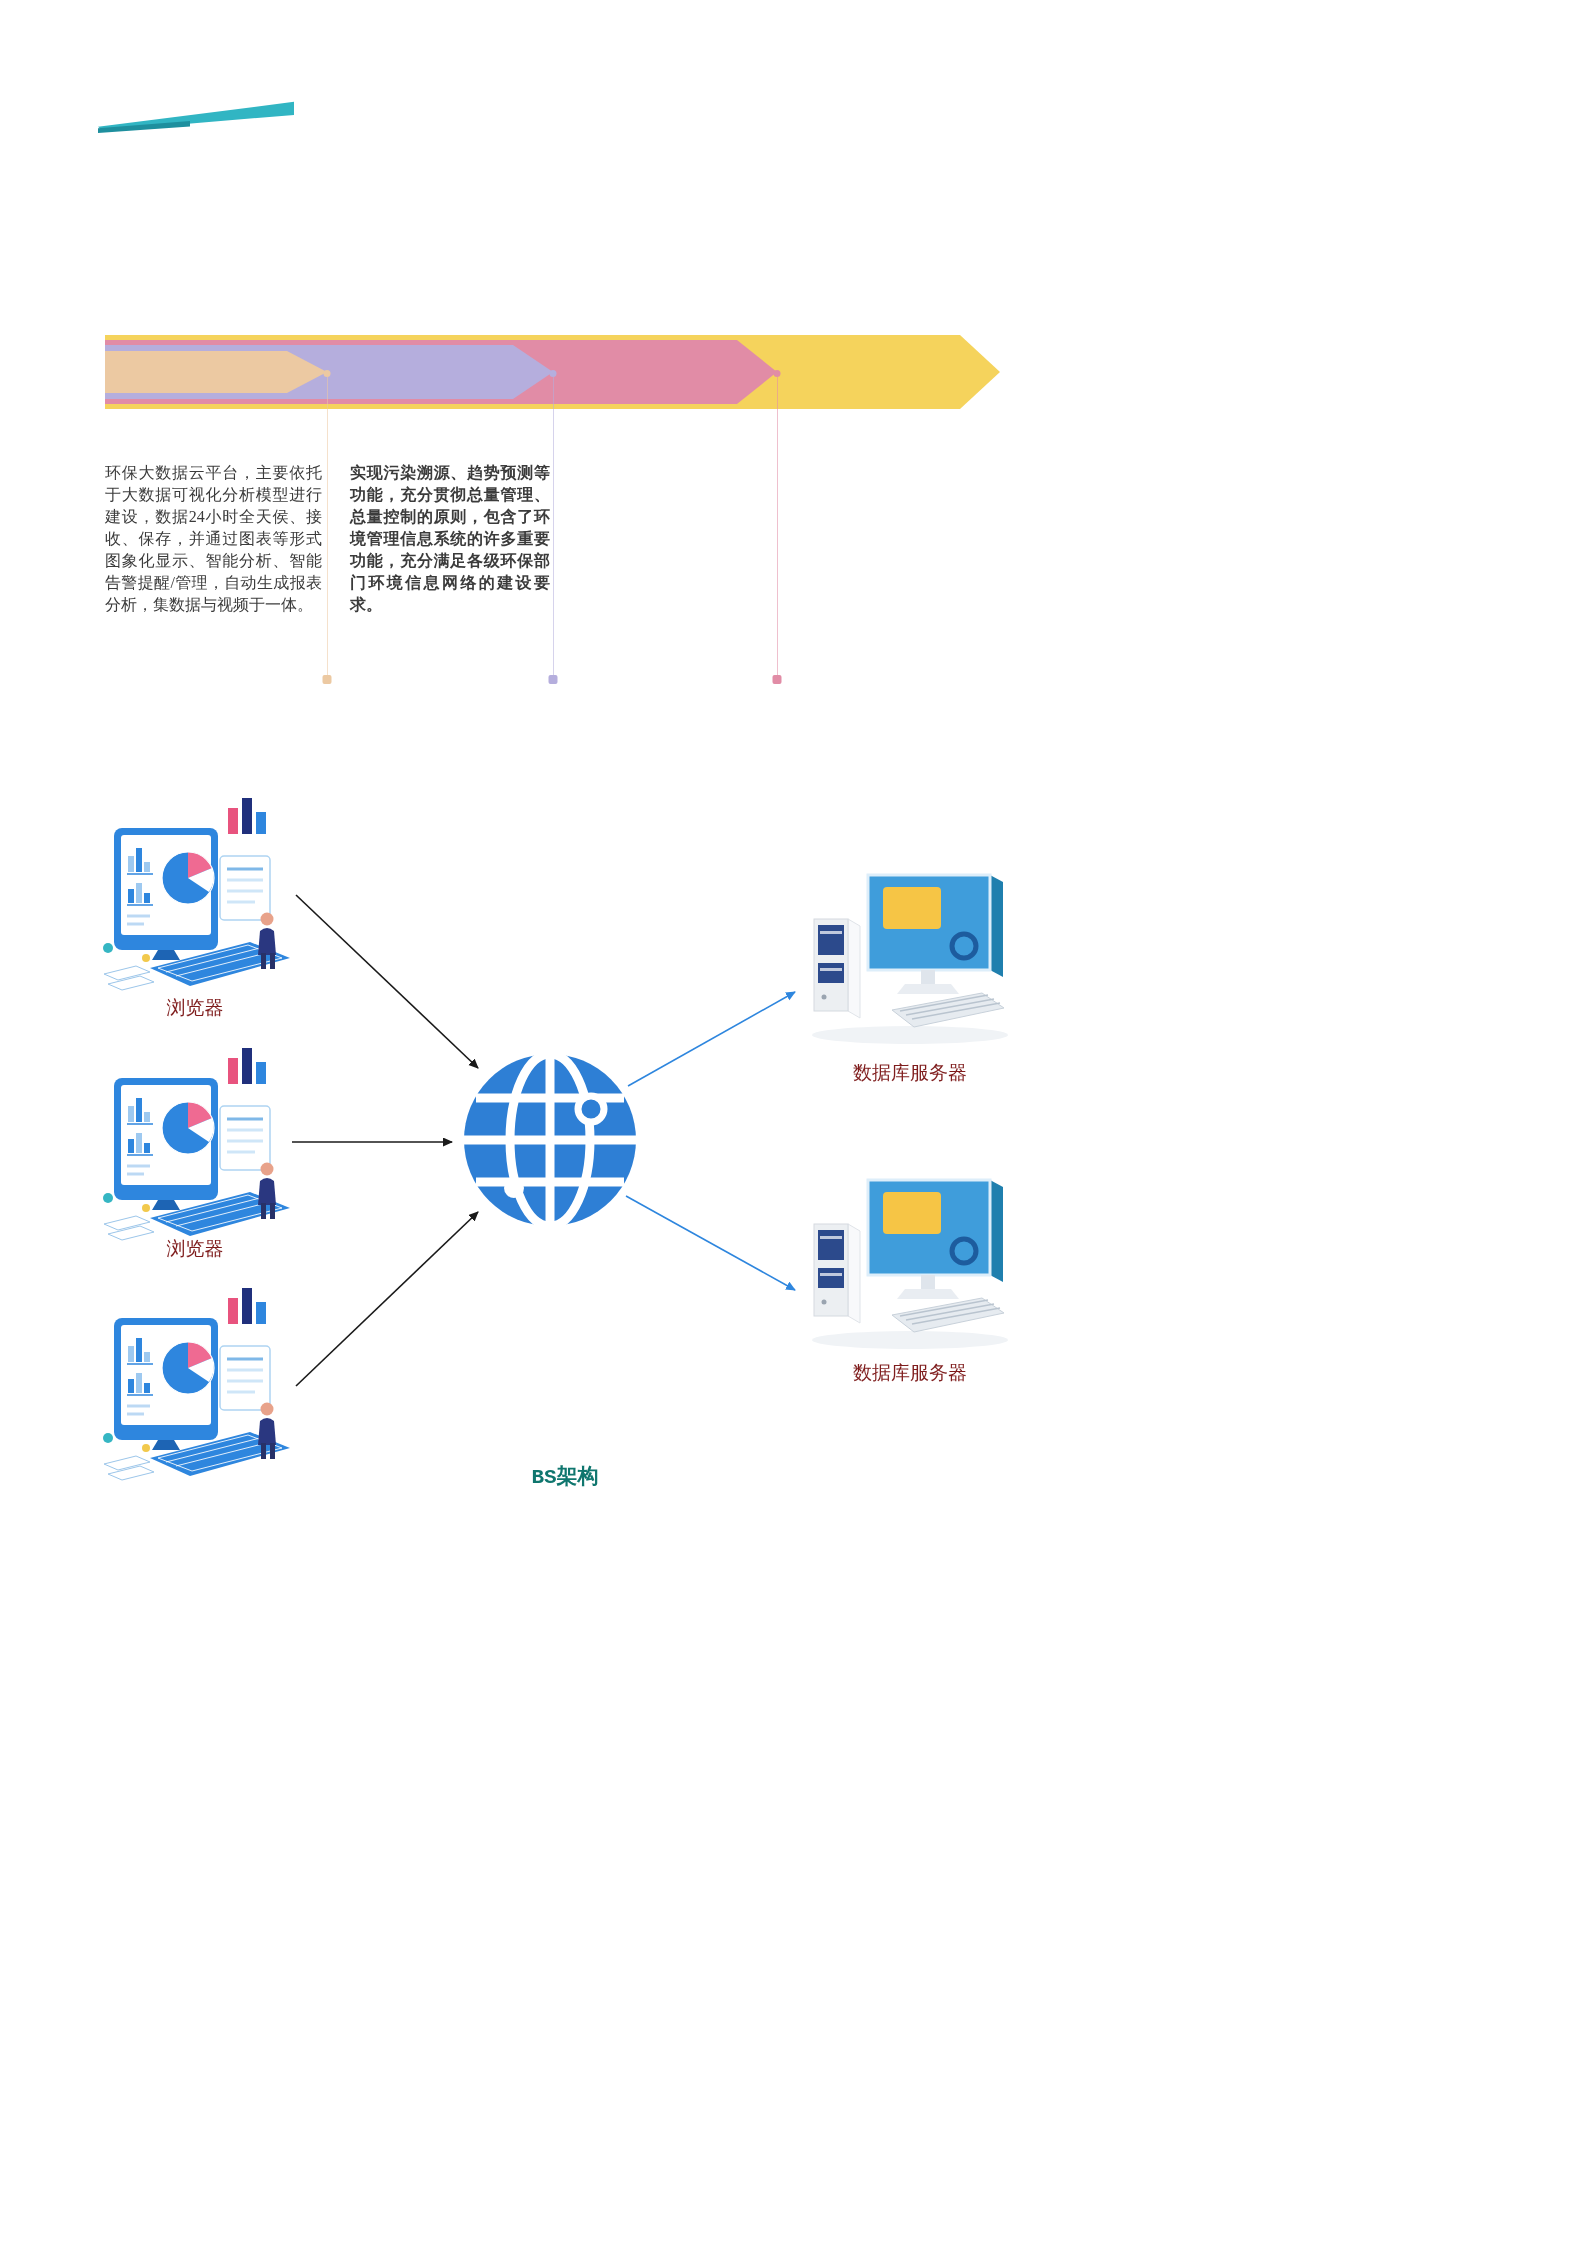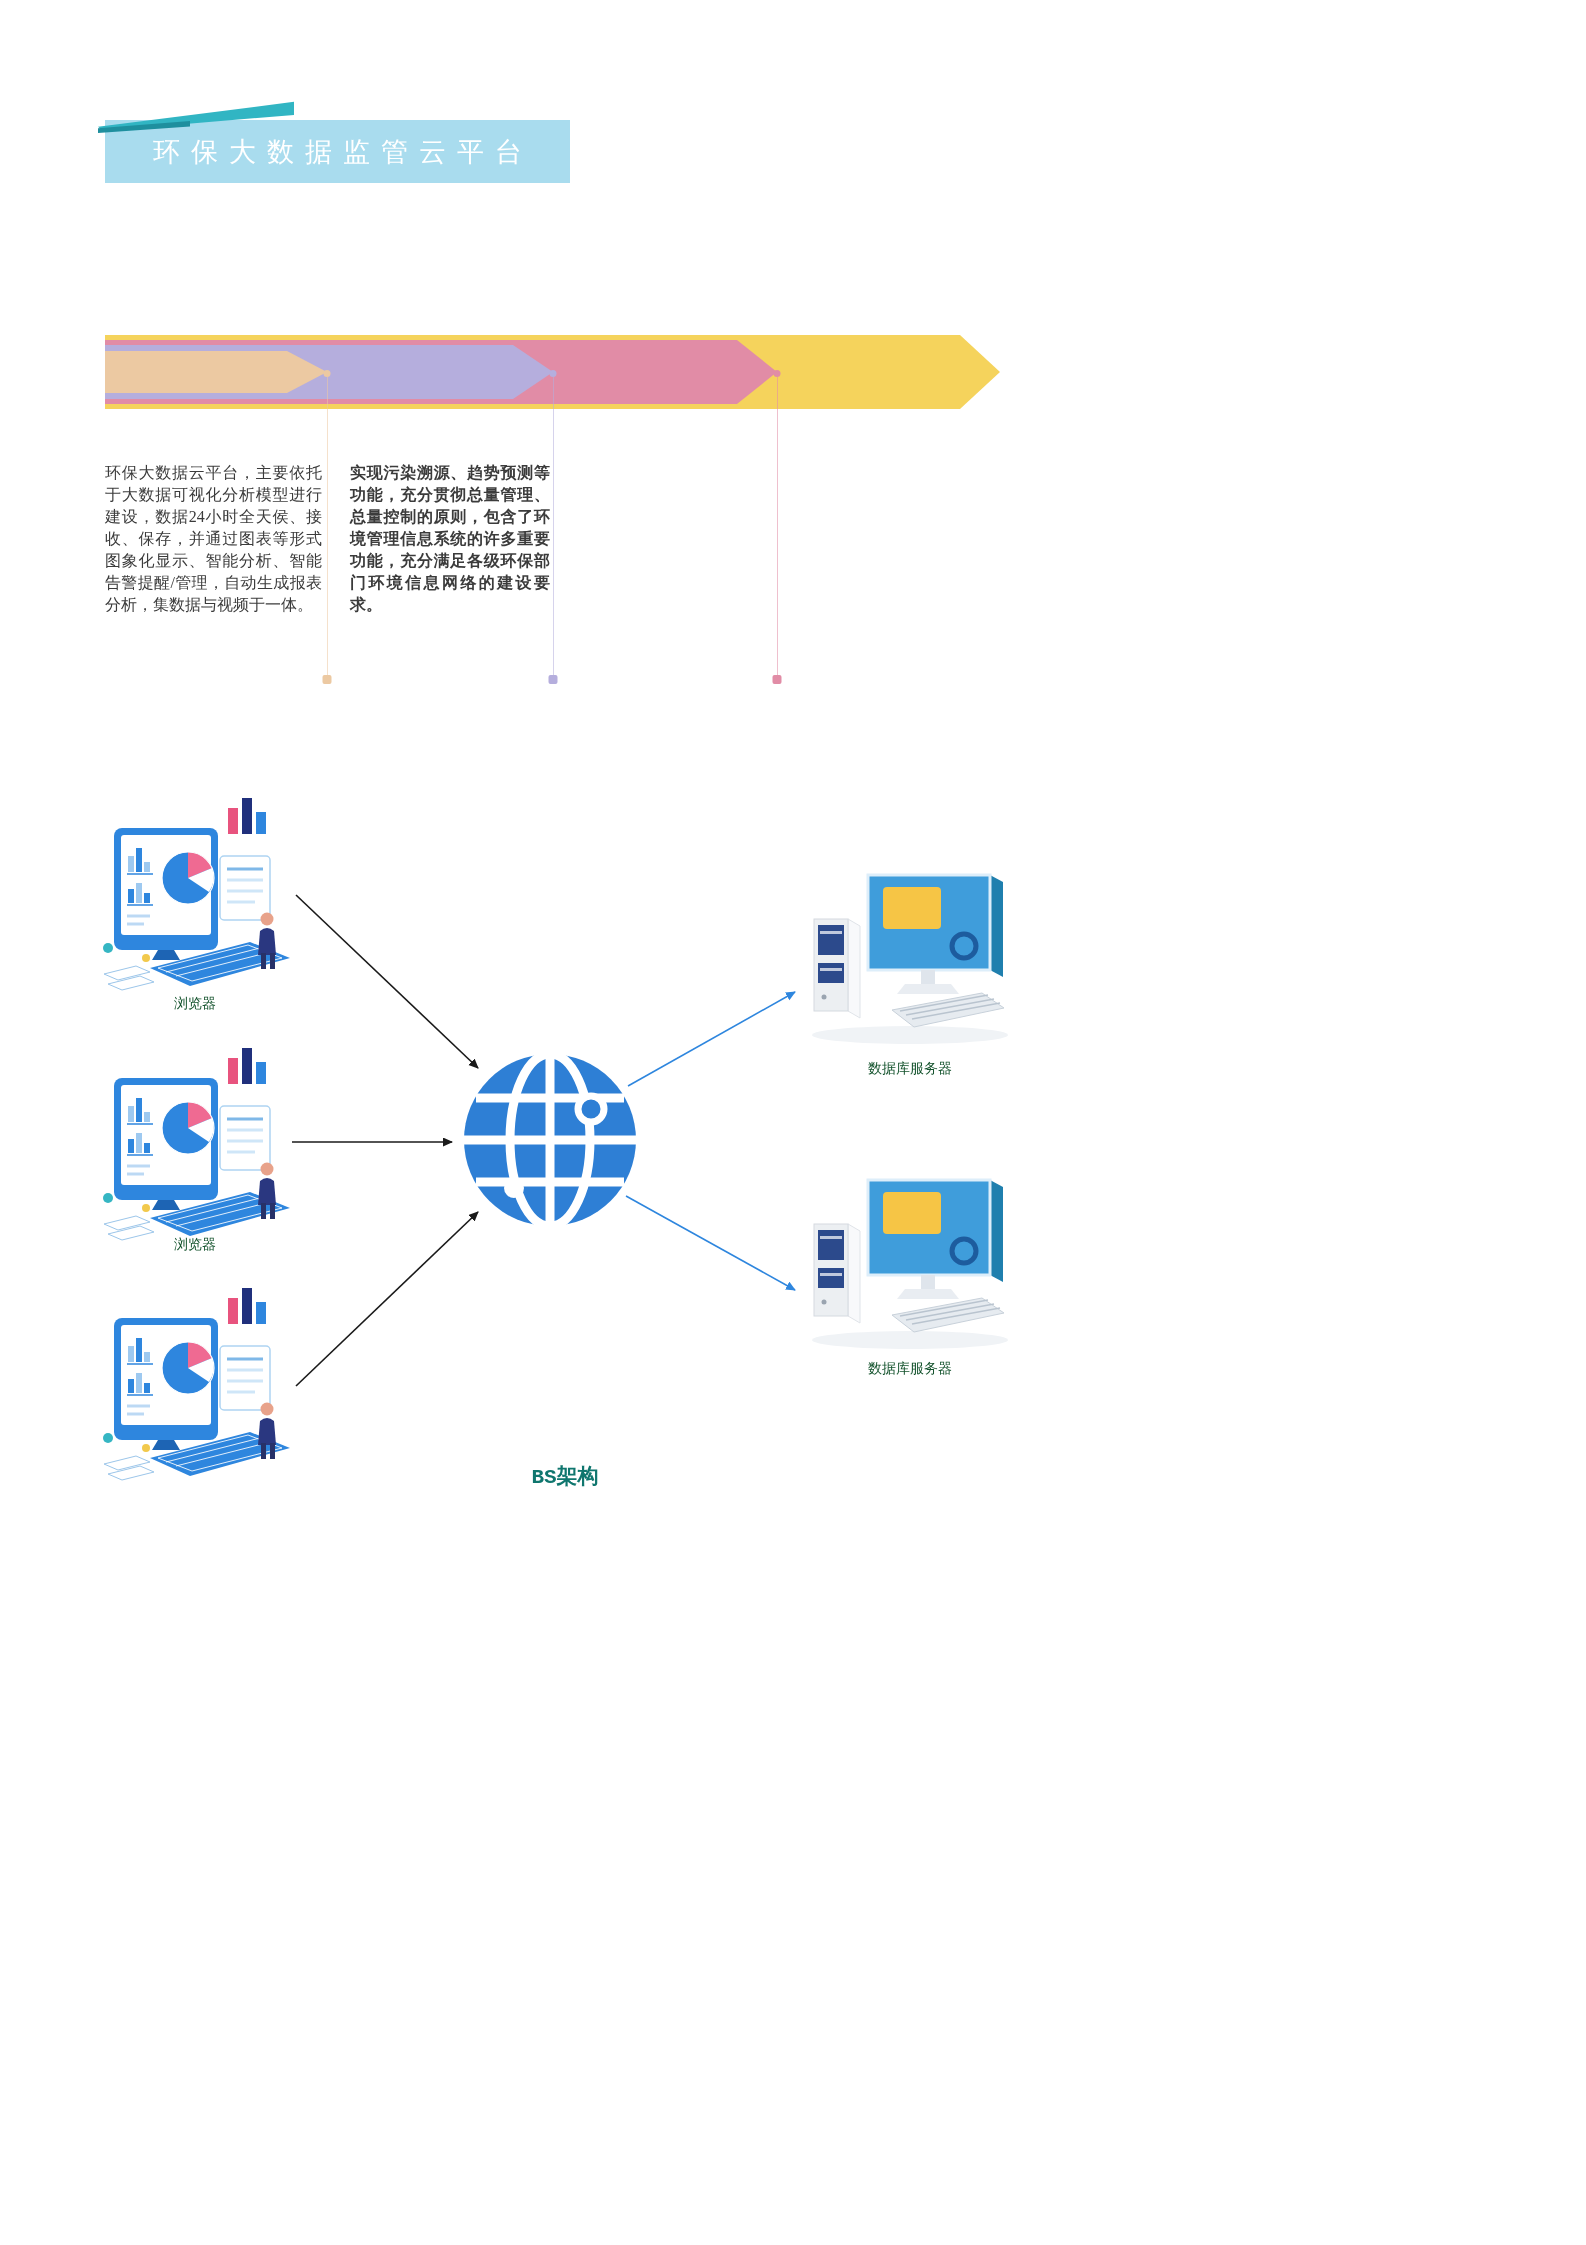--- a/index.html
+++ b/index.html
@@ -103,22 +103,22 @@
   .col3 { left: 580px; width: 194px; }
   .col4 { left: 808px; width: 228px; }
 
   
   .diagram {
     position: absolute;
     left: 0; top: 780px;
   }
   .diagram-label {
     position: absolute;
-    font-size: 14px;
-    color: #14532d;
+    font-size: 19px;
+    color: #7f1d1d;
     text-align: center;
   }
   .label-browser-1 { left: 100px; top: 995px;  width: 190px; }
   .label-browser-2 { left: 100px; top: 1236px; width: 190px; }
   .label-server-1  { left: 805px; top: 1060px; width: 210px; }
   .label-server-2  { left: 805px; top: 1360px; width: 210px; }
   .caption {
     position: absolute;
     left: 475px; top: 1462px; width: 180px;
     text-align: center;
@@ -128,23 +128,20 @@
     color: #0f766e;
   }
 </style>
 </head>
 <body>
 
 <div class="page">
 
   <div class="ribbon" style="background: rgb(49, 181, 195);"></div>
   <div class="ribbon-shadow"></div>
-  <div class="banner" style="background: rgb(169, 220, 238);">
-    <span class="banner-title">环保大数据监管云平台</span>
-  </div>
 
   <div class="timeline">
     <div class="t-arrow" style="background: rgb(245, 211, 92); width: 895px; height: 74px; top: 1px;"></div>
     <div class="t-arrow" style="background: rgb(225, 140, 166); width: 672px; height: 64px; top: 6px;"></div>
     <div class="t-arrow" style="background: rgb(181, 174, 221); width: 448px; height: 54px; top: 11px;"></div>
     <div class="t-arrow" style="background: rgb(236, 201, 162); width: 222px; height: 42px; top: 17px;"></div>
   </div>
 
   <div class="connector" style="left: 327px; --c: #ecc9a2;">
       <span class="c-line"></span>

